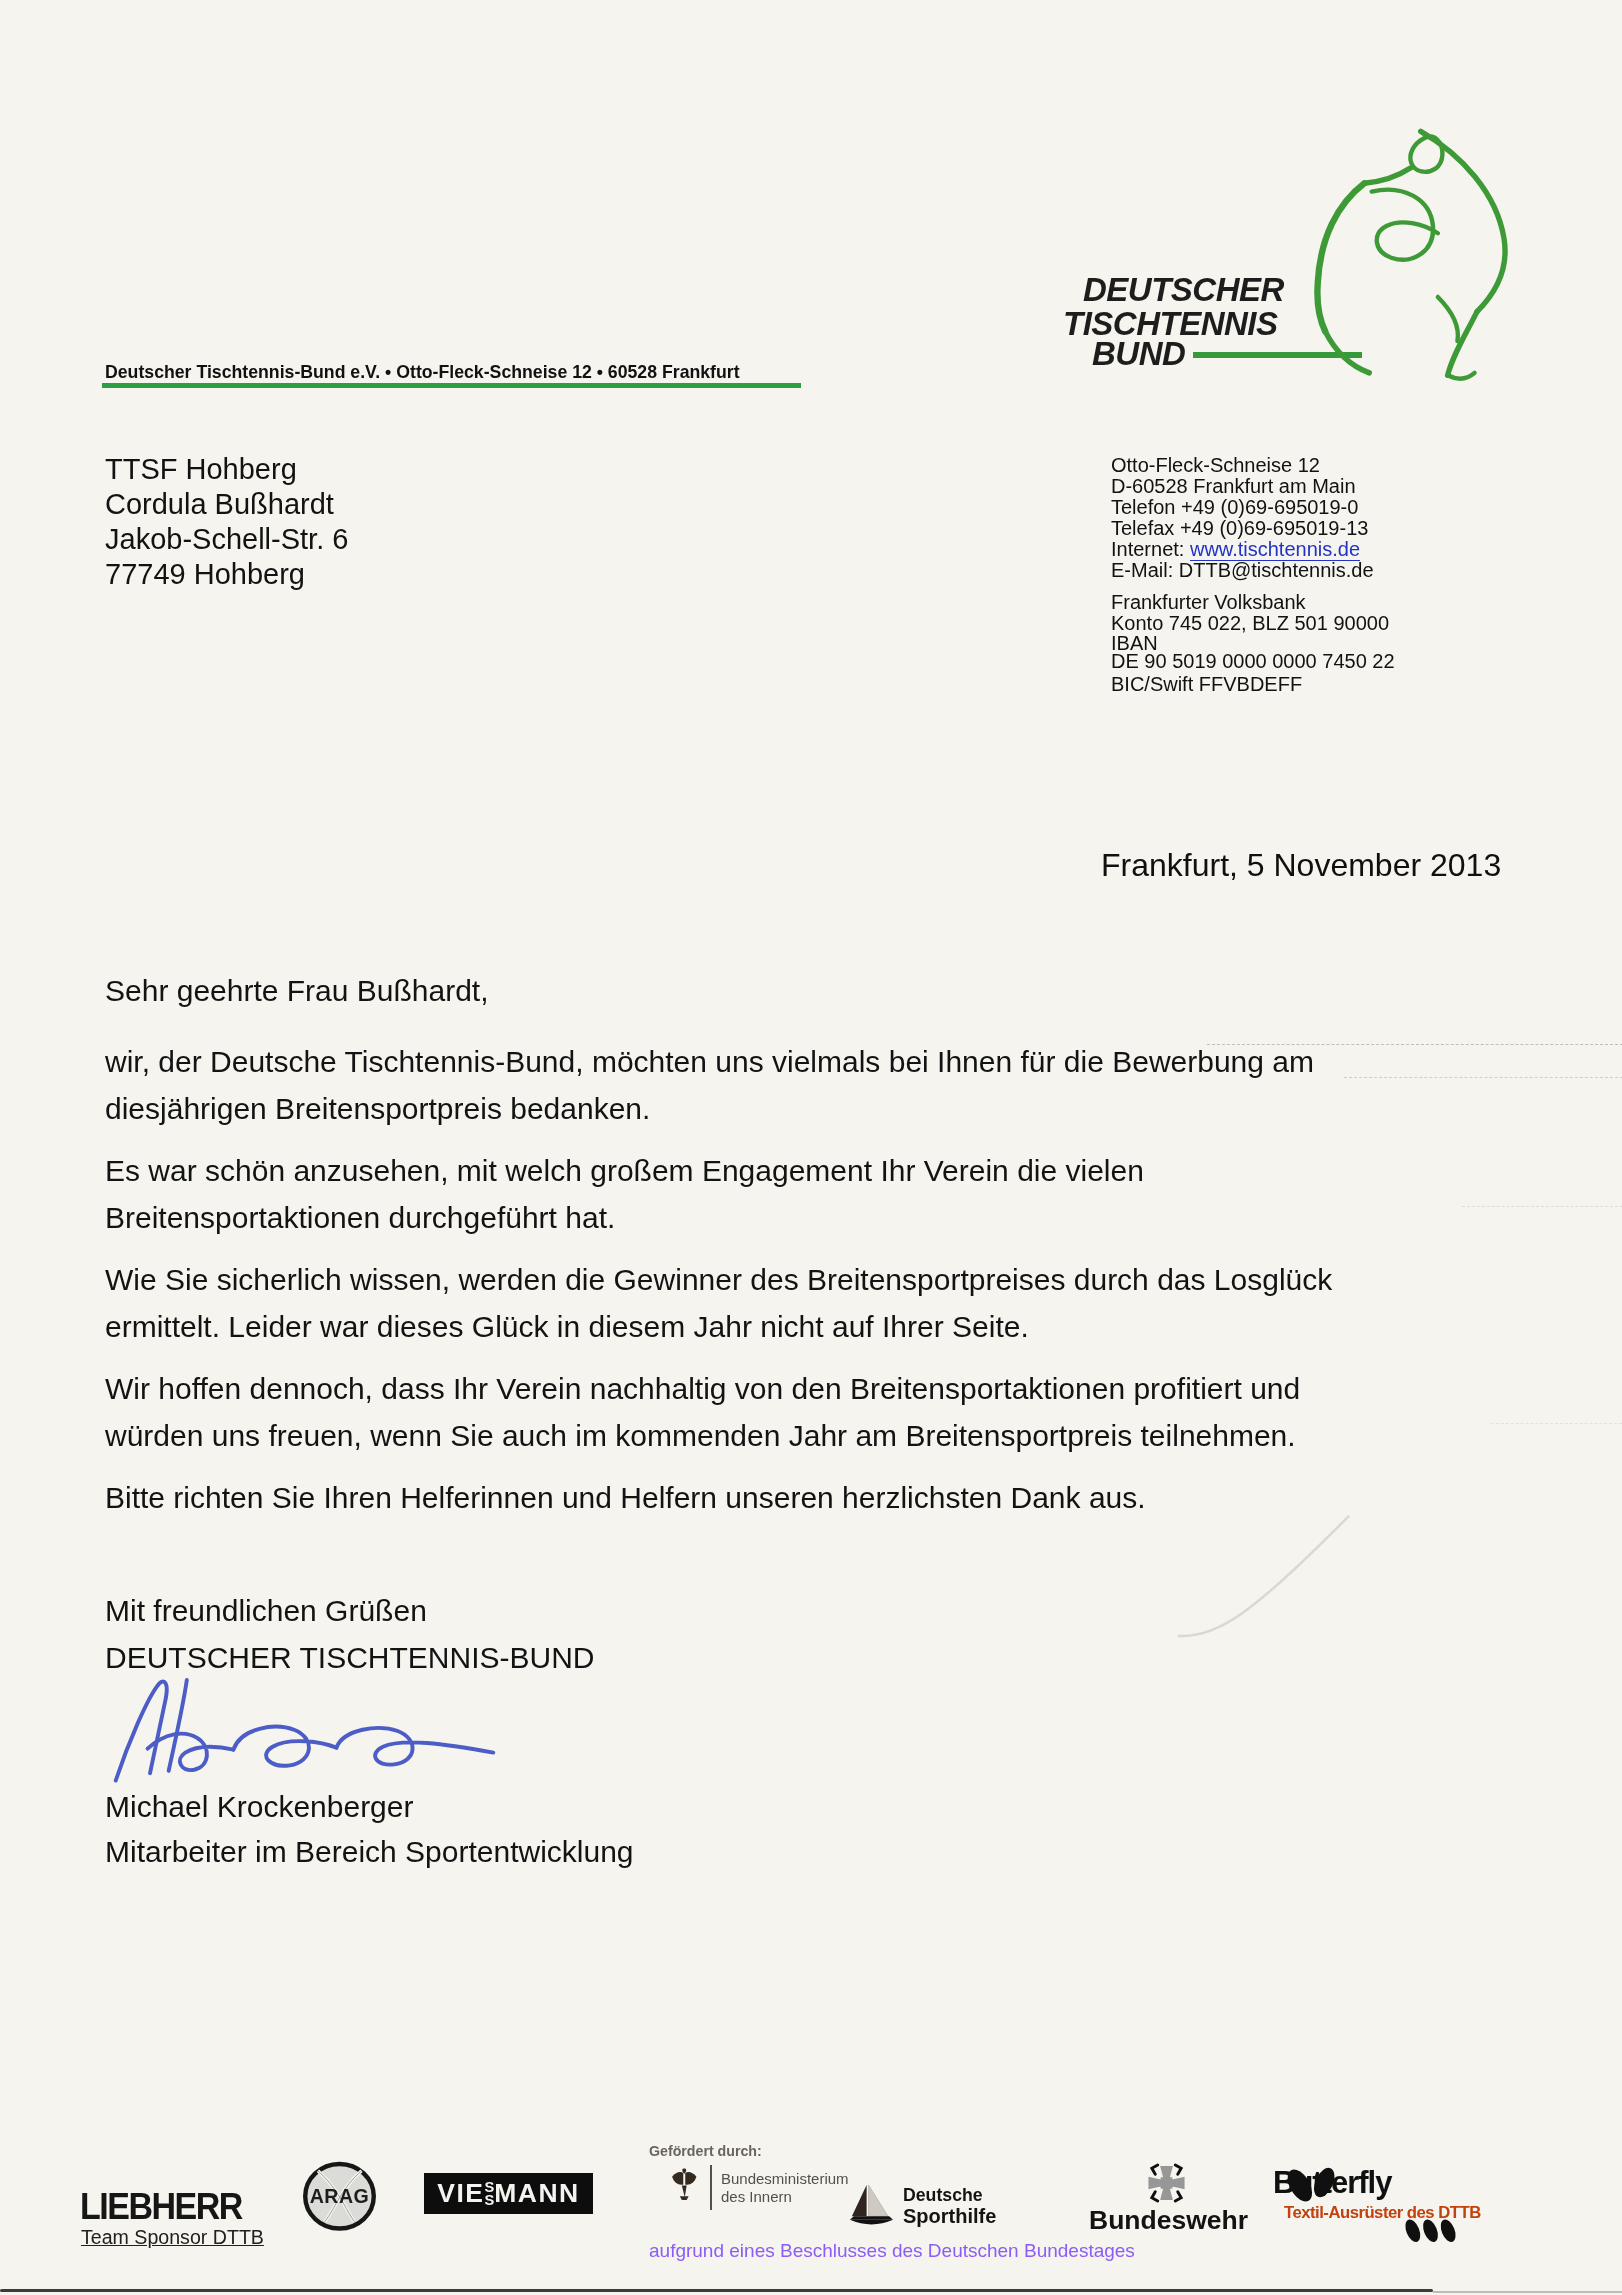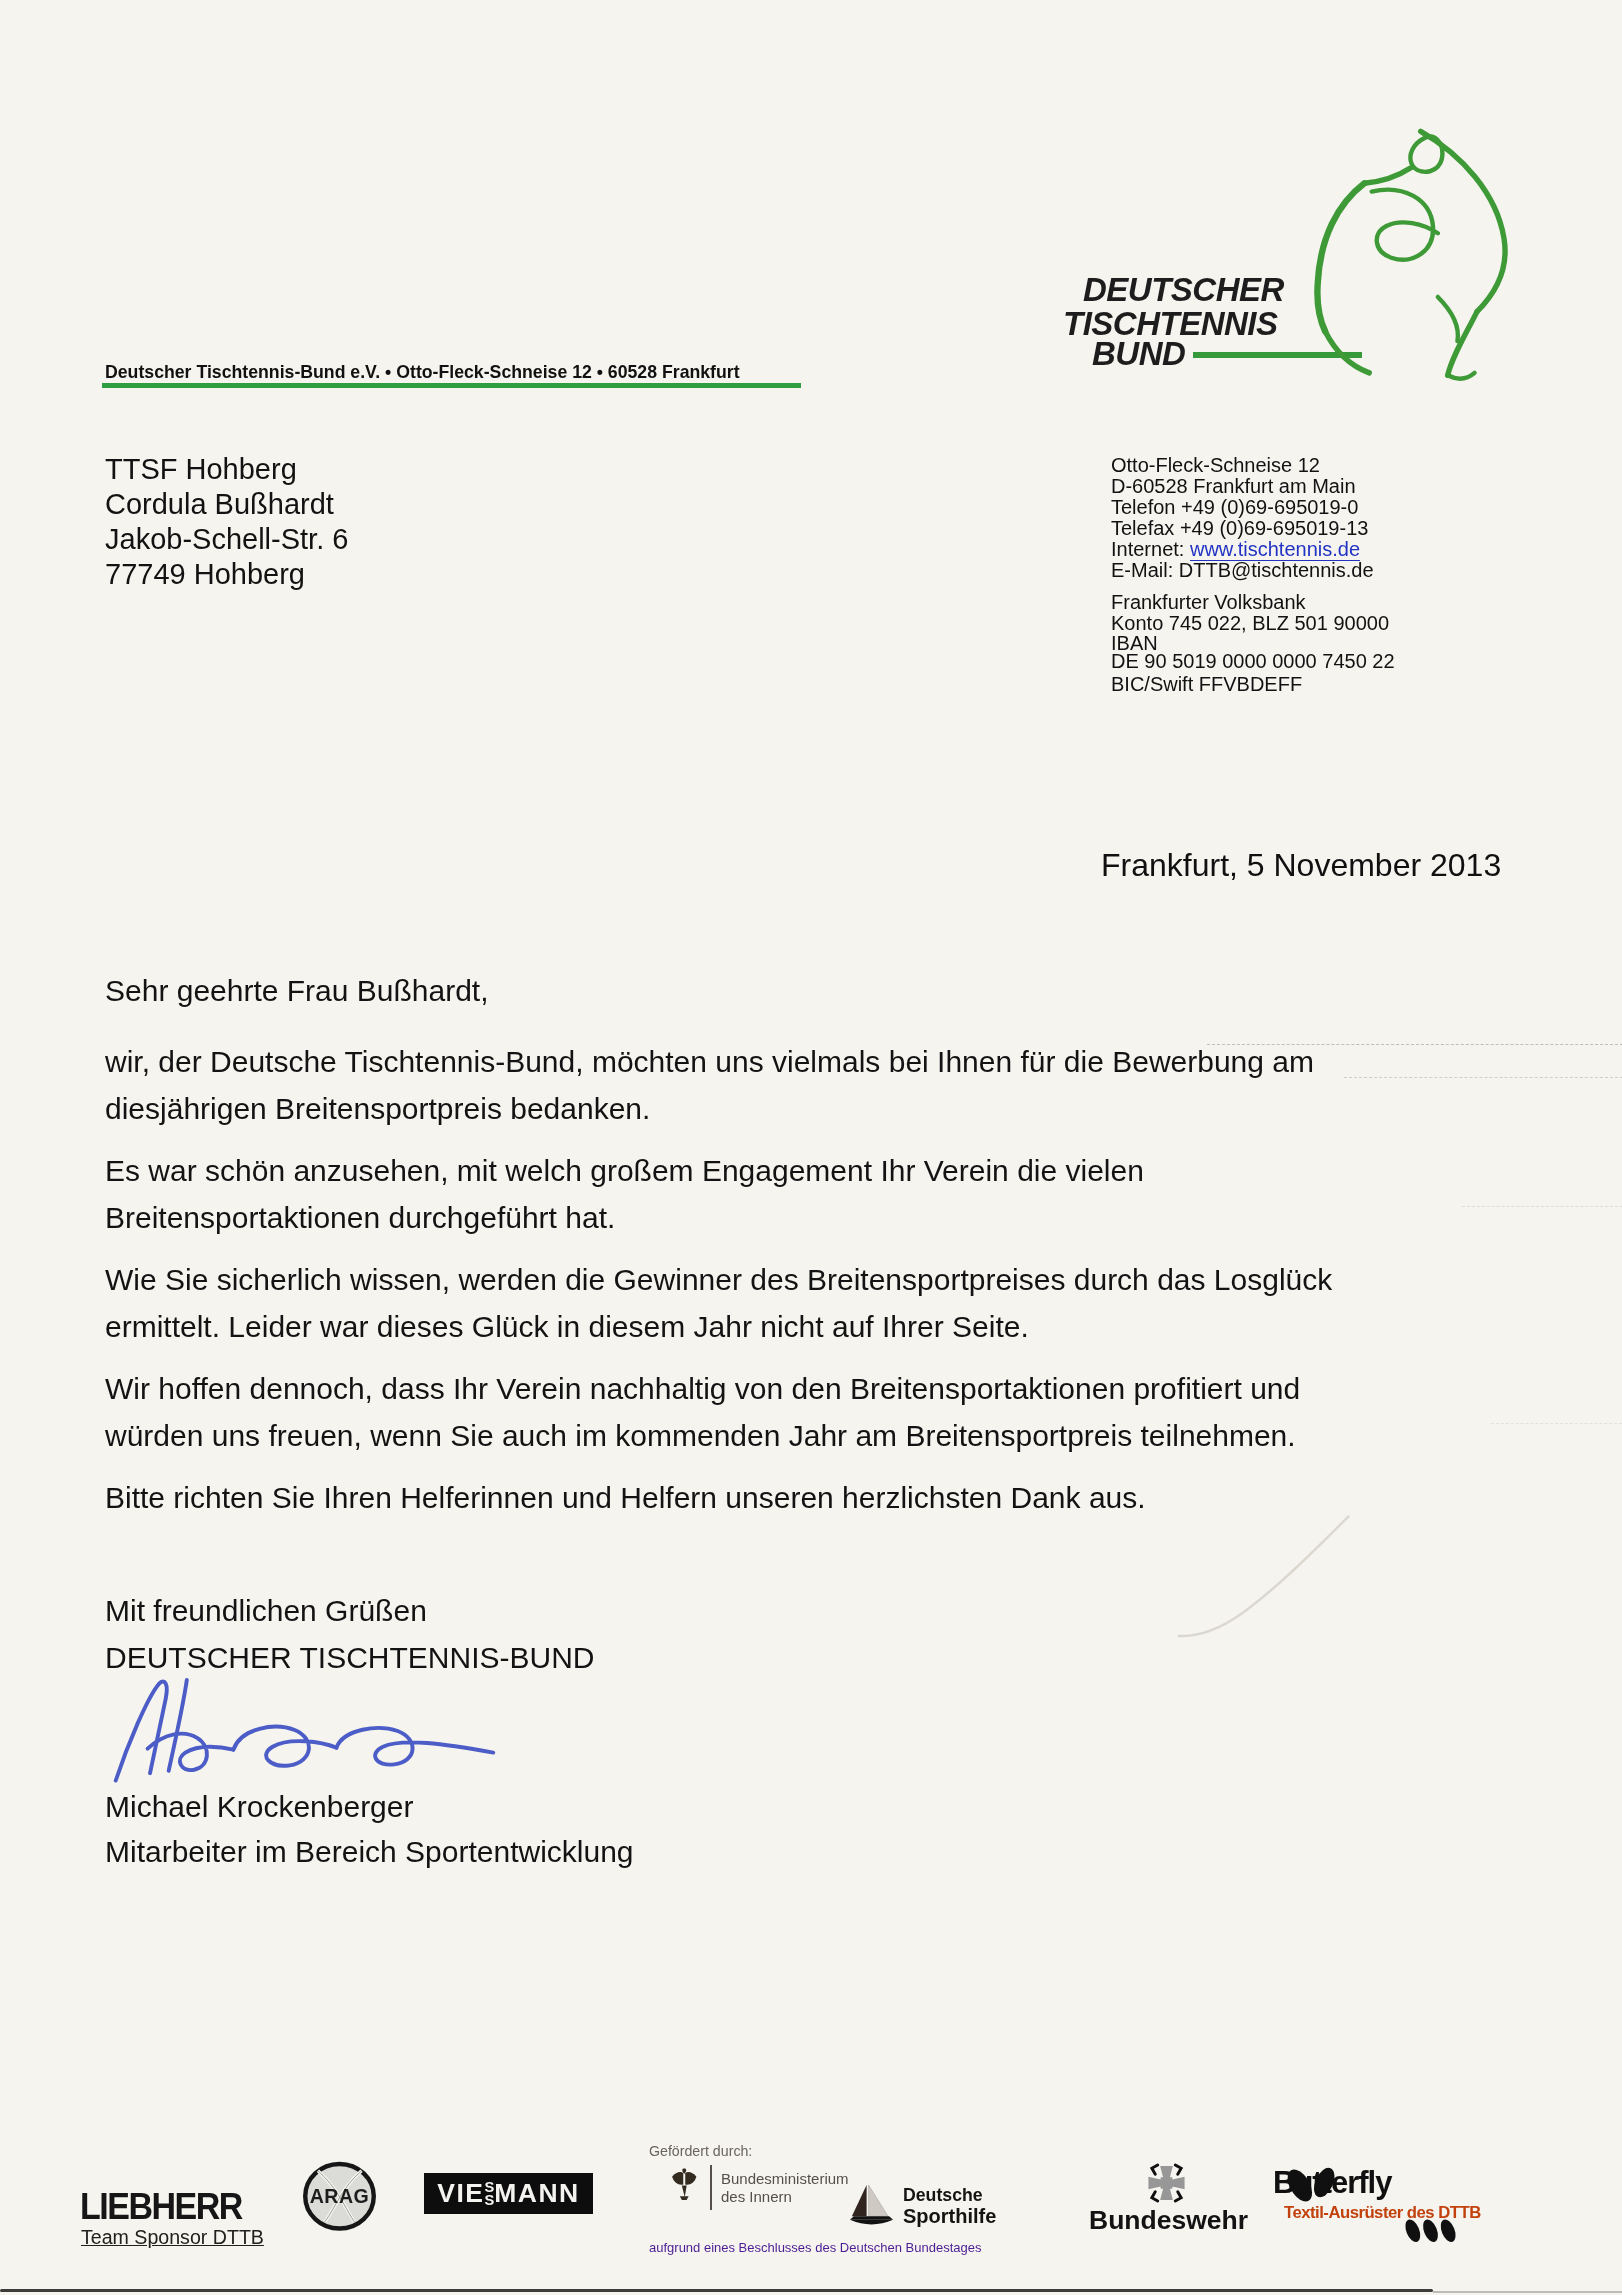--- a/index.html
+++ b/index.html
@@ -27,21 +27,21 @@
   .bodytext{font-size:30px;line-height:47px;color:#131313;white-space:nowrap;}
   
   .liebherr{font-size:34px;font-weight:bold;letter-spacing:-1.5px;color:#161616;transform:scaleY(1.08);transform-origin:left top;white-space:nowrap;}
   .liebherr-tag{font-size:19.6px;font-weight:500;color:#22201e;letter-spacing:0px;white-space:nowrap;text-decoration:underline;}
   .viessmann-box{background:#0d0d0d;width:169px;height:41px;display:flex;align-items:center;justify-content:center;}
   .viessmann-text{color:#f4f3ef;font-weight:bold;font-size:26.5px;letter-spacing:1.5px;display:flex;align-items:center;line-height:1;}
   .vm-ss{display:inline-flex;flex-direction:column;font-size:14.7px;line-height:12.8px;letter-spacing:0;transform:translateY(-0.5px);}
   .blurry{filter:blur(0.5px);}
   .gefoerdert{font-size:14.2px;color:#6a645d;white-space:nowrap;}
   .ministry-line{font-size:15px;line-height:18px;color:#55504a;white-space:nowrap;}
-  .ministry-note{font-size:13px;color:#4c1d95;white-space:nowrap;}
+  .ministry-note{font-size:19px;color:#8b5cf6;white-space:nowrap;}
   .sh-line1{font-size:17.7px;font-weight:bold;color:#161412;line-height:1;white-space:nowrap;}
   .sh-line2{font-size:20px;font-weight:bold;color:#161412;line-height:1;white-space:nowrap;}
   .bw-text{font-size:26.5px;font-weight:bold;color:#131313;white-space:nowrap;}
   .bf-name{font-size:31px;font-weight:bold;letter-spacing:-1px;color:#101010;white-space:nowrap;}
   .bf-tag{font-size:16.7px;font-weight:600;letter-spacing:-0.5px;color:#c2410c;white-space:nowrap;}
   
   .foldline{border-top:1px dashed rgba(148,145,136,.55);height:0;}
   .scan-bottom{background:#1b1b1b;border-radius:1.5px;}
 </style>
 </head>
@@ -155,21 +155,21 @@
     <div class="viessmann-text">
         <span>VIE</span>
         <span class="vm-ss">
           <span>S</span>
           <span>S</span>
         </span>
         <span>MANN</span>
       </div>
   </div>
 
-  <div class="abs gefoerdert blurry" style="left:649px;top:2143px;">Gefördert durch:</div>
+  <div class="abs gefoerdert blurry" style="left:649px;top:2143px;font-weight:bold;">Gefördert durch:</div>
   <svg class="abs blurry" style="left:670px;top:2167px;" width="28.5" height="35" viewBox="0 0 58 72">
     <g fill="#332a20">
       <path d="M 4,20 C 12,10 22,8 27,13 L 27,36 C 17,38 8,32 4,20 Z"></path>
       <path d="M 54,20 C 46,10 36,8 31,13 L 31,36 C 41,38 50,32 54,20 Z"></path>
       <path d="M 25,6 C 25,2 33,2 33,6 C 33,10 31,12 29,14 C 27,12 25,10 25,6 Z"></path>
       <path d="M 24,38 L 34,38 L 30,62 Z"></path>
       <path d="M 20,60 L 38,60 L 34,68 L 24,68 Z"></path>
     </g>
   </svg>
   <div class="abs blurry" style="left:710px;top:2165px;width:1.5px;height:45px;background:#55504a;"></div>

